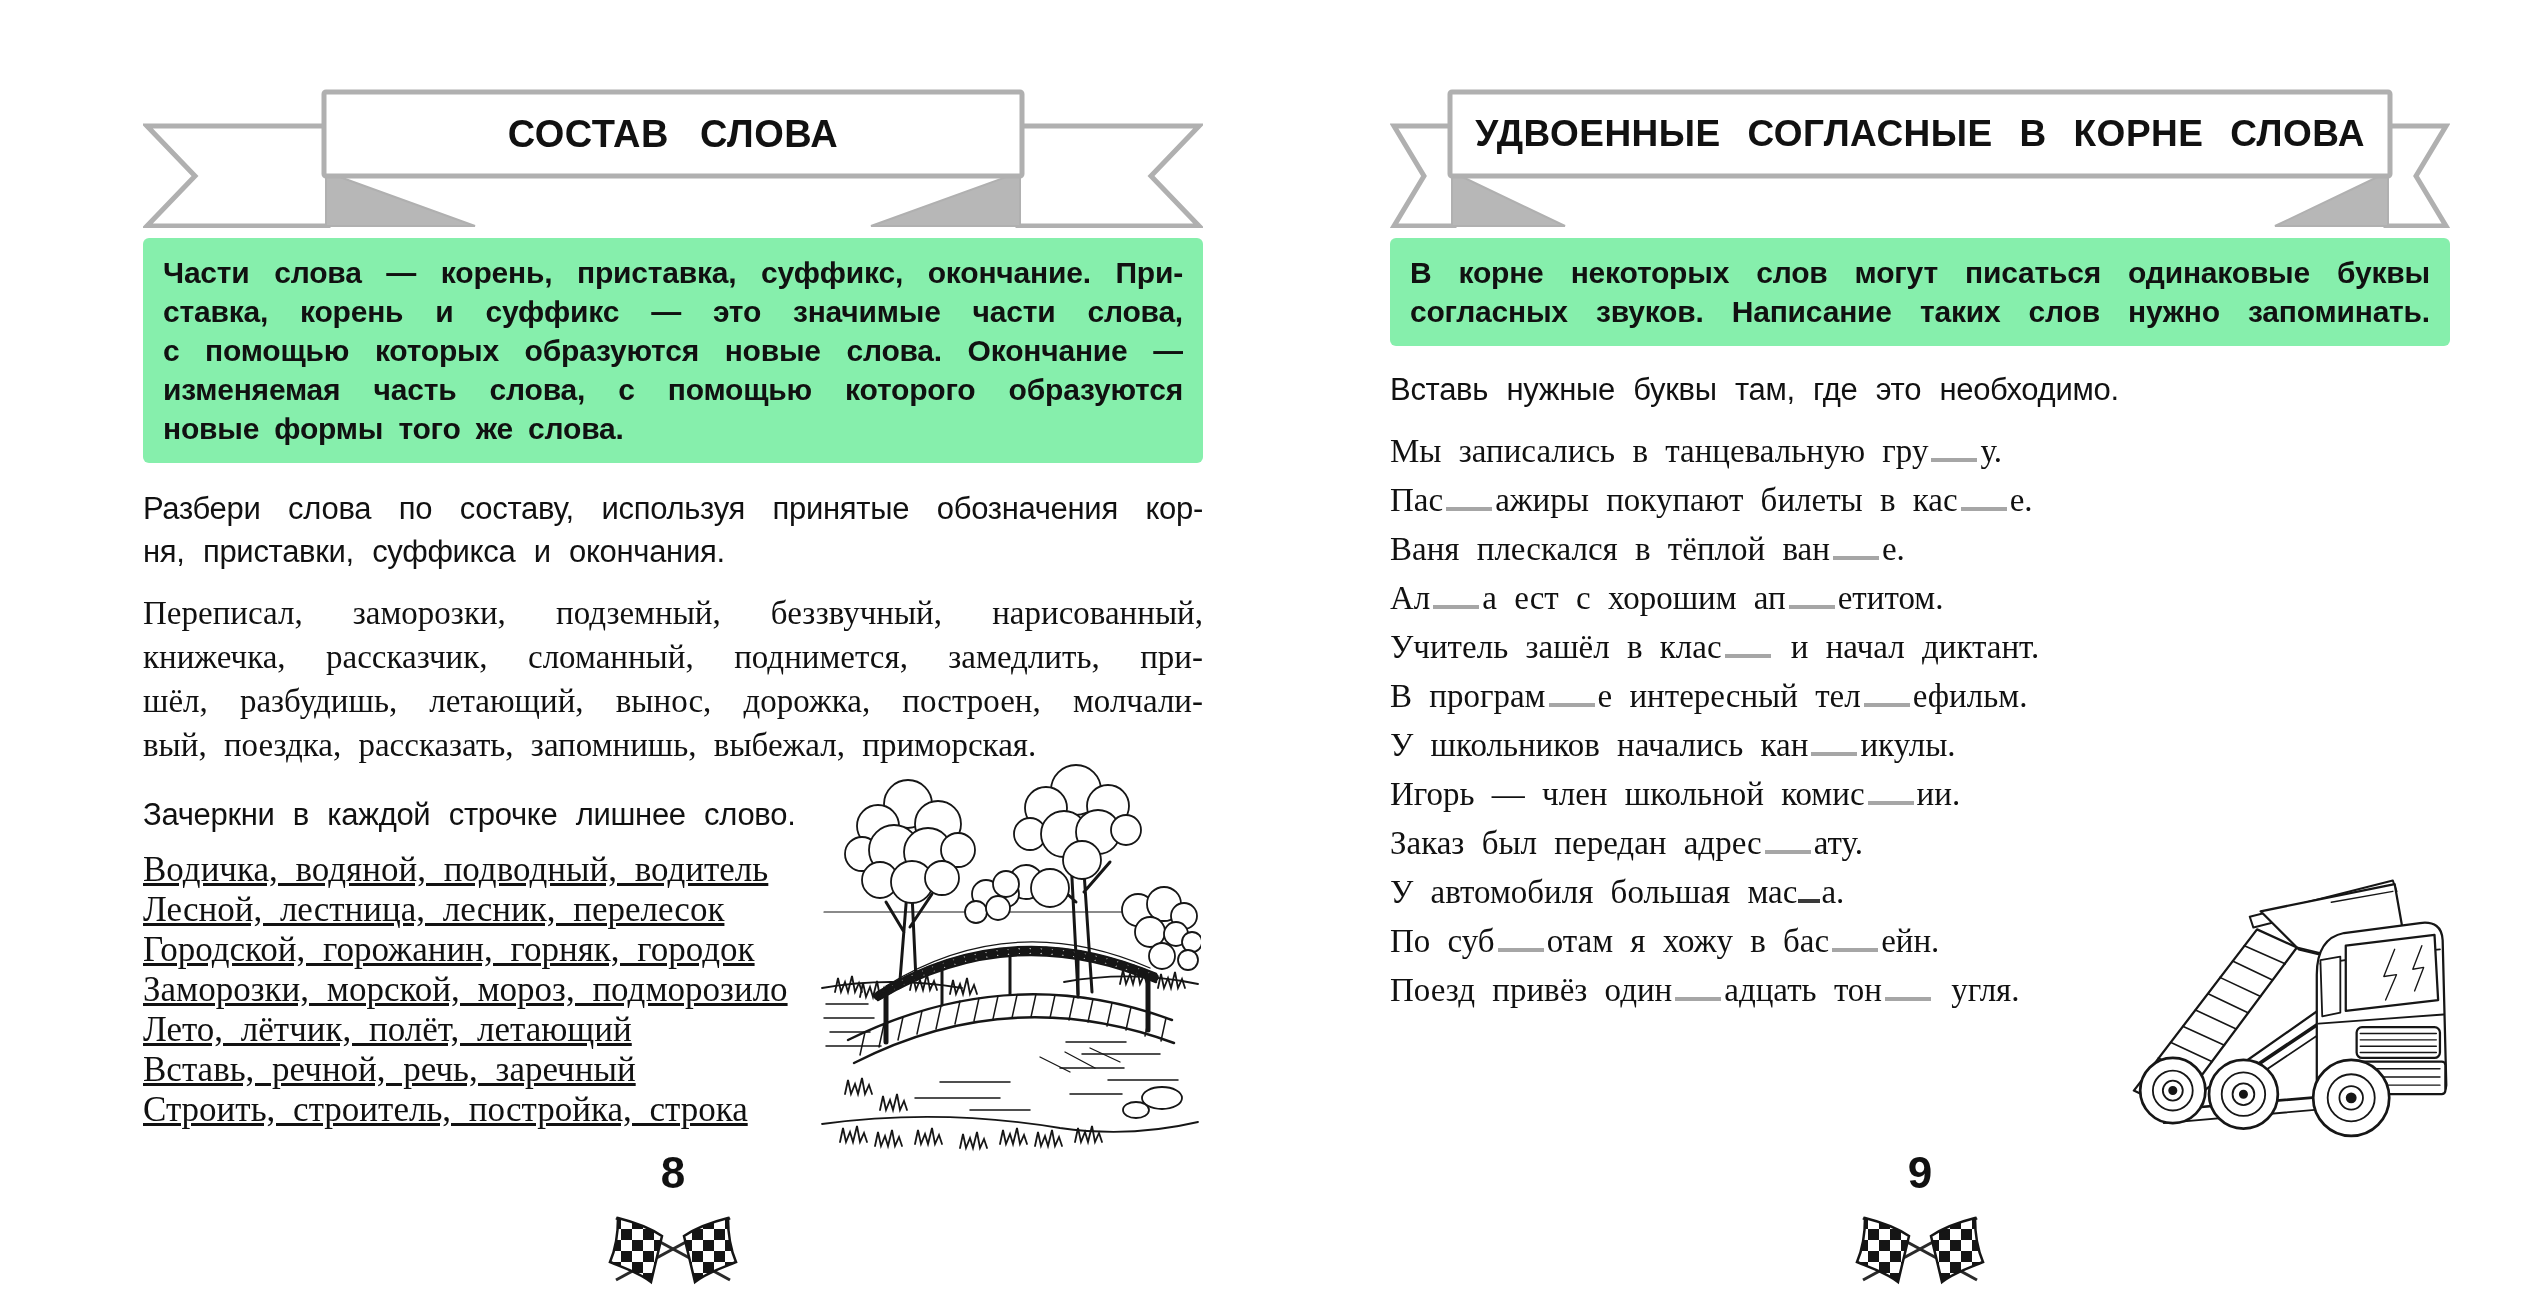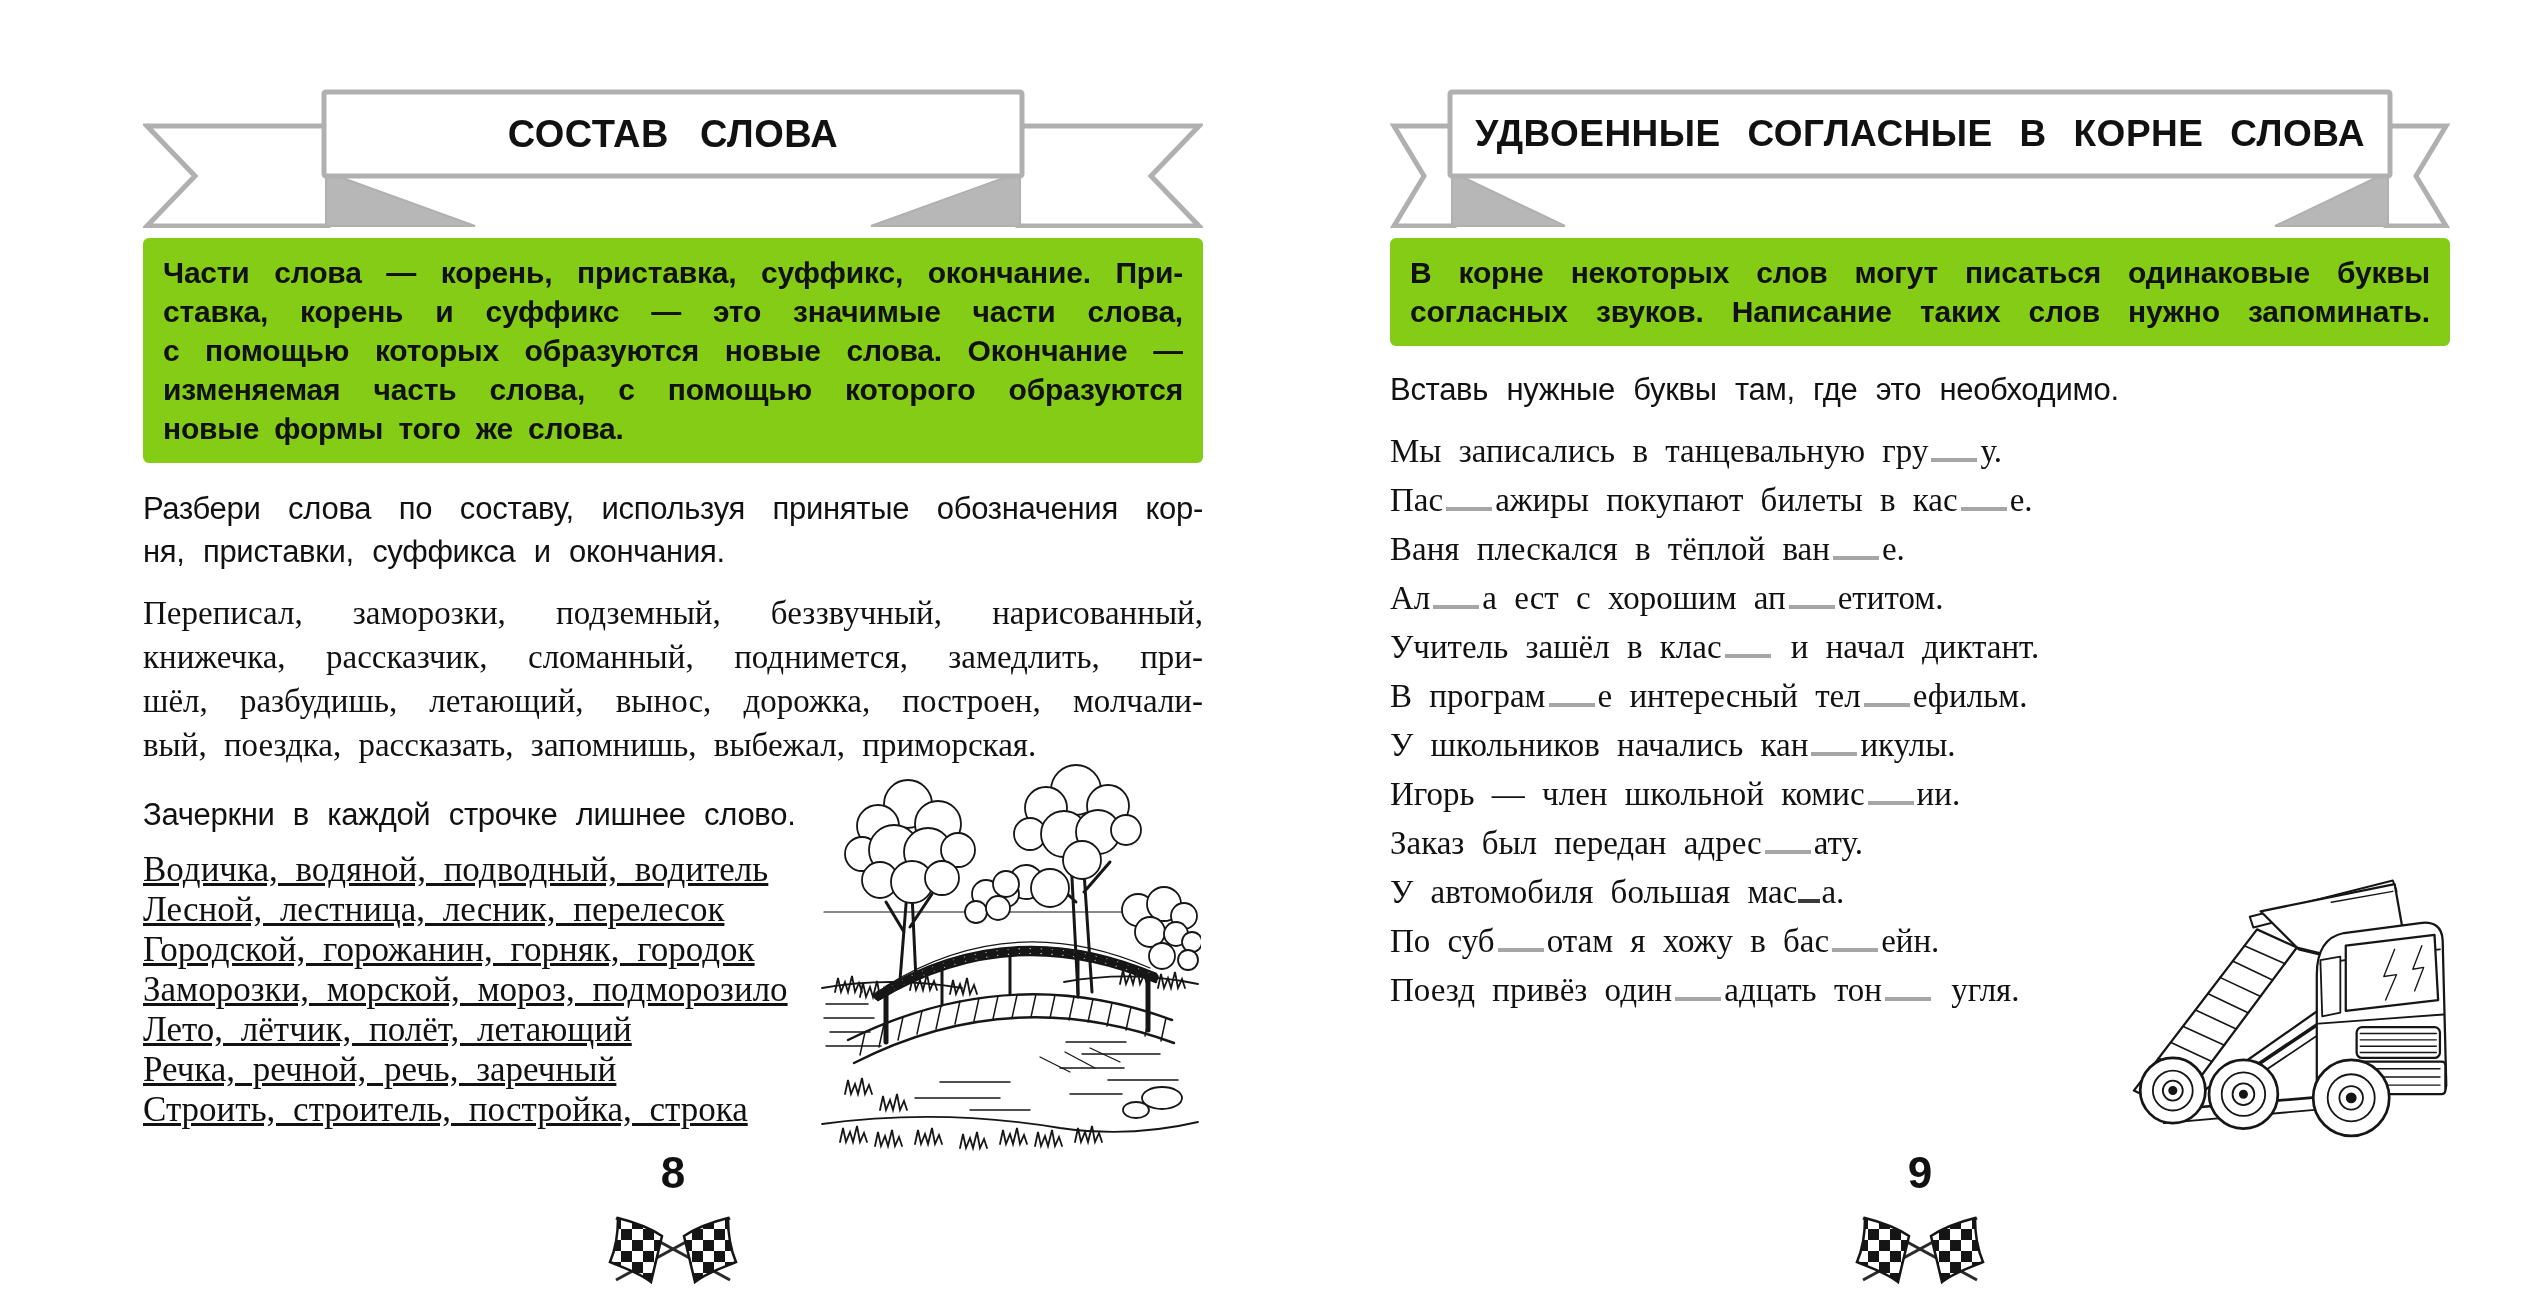--- a/index.html
+++ b/index.html
@@ -12,21 +12,21 @@
   
   .banner{position:relative;height:150px;margin-top:78px;}
   .banner svg{position:absolute;left:0;top:0;width:100%;height:100%;display:block;}
   .banner-title{position:absolute;left:0;right:0;top:14px;height:84px;
        display:flex;align-items:center;justify-content:center;
        font-weight:bold;font-size:38px;letter-spacing:.5px;word-spacing:20px;
        font-stretch:condensed;}
   #page-right .banner-title{font-size:37px;word-spacing:16px;}
 
   
-  .rulebox{margin-top:10px;background:#84cc16;border-radius:6px;
+  .rulebox{margin-top:10px;background:#86efac;border-radius:6px;
        padding:15px 20px;font-weight:bold;font-size:30px;line-height:39px;
        word-spacing:7px;letter-spacing:-.2px;font-stretch:condensed;}
   .rulebox div{height:39px;overflow:hidden;}
 
   .task{font-size:31px;line-height:43px;word-spacing:10px;letter-spacing:-.3px;
        font-stretch:condensed;}
   .task div{height:43px;overflow:hidden;}
   #task1{margin-top:24px;}
   #task2{margin-top:26px;height:43px;}
   #task3{margin-top:22px;height:43px;}
@@ -94,21 +94,21 @@
     </div>
 
   <div class="task" id="task2">Зачеркни в каждой строчке лишнее слово.</div>
 
   <div class="rows serif">
       <div>Водичка, водяной, подводный, водитель</div>
       <div>Лесной, лестница, лесник, перелесок</div>
       <div>Городской, горожанин, горняк, городок</div>
       <div>Заморозки, морской, мороз, подморозило</div>
       <div>Лето, лётчик, полёт, летающий</div>
-      <div>Речка, речной, речь, заречный</div>
+      <div>Вставь, речной, речь, заречный</div>
       <div>Строить, строитель, постройка, строка</div>
     </div>
 
   <svg class="illus" id="bridge" viewBox="0 0 380 414" fill="none" stroke="#161616" stroke-width="1.8" stroke-linecap="round">
     <defs>
       <path id="tuft" d="m0,0 l3,-14 l3,14 l4,-10 l3,10 l4,-16 l3,16 l4,-9 l3,9" fill="none"></path>
     </defs>
     <path d="M4,170 H376" stroke-width="1.2"></path>
 
     <path d="M80,238 L87,150 M96,238 L92,152 M84,190 L66,160 M90,185 L112,152" stroke-width="3"></path>

